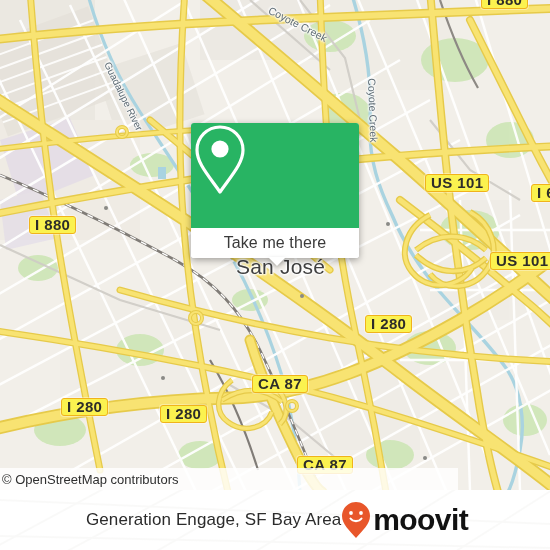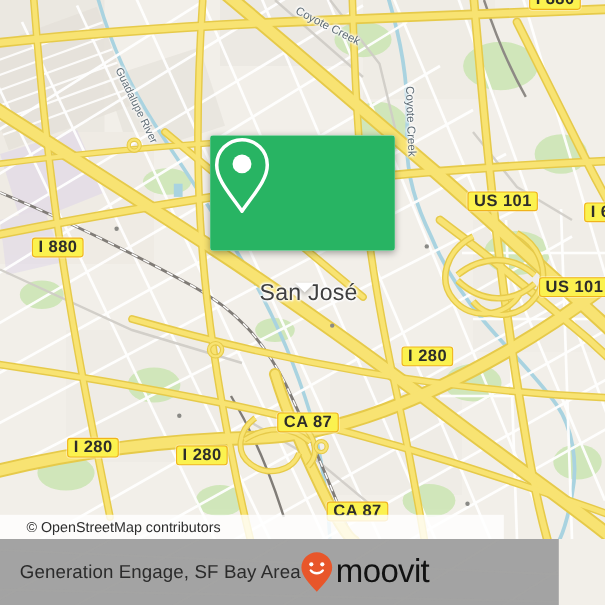--- a/index.html
+++ b/index.html
@@ -61,40 +61,40 @@
     border-left:9px solid transparent;border-right:9px solid transparent;
     border-top:9px solid #ffffff;
     filter:drop-shadow(0 2px 2px rgba(0,0,0,.25));
   }
 
   
   .attrib{
     position:absolute;left:0;top:468px;width:458px;height:22px;
     background:rgba(255,255,255,.82);
     display:flex;align-items:center;
-    font-size:13px;color:#2e2e2e;padding-left:24px;box-sizing:border-box;
+    font-size:13px;color:#2e2e2e;padding-left:2px;box-sizing:border-box;
   }
 
   
   .footer{
-    position:absolute;left:0;top:490px;width:508px;height:60px;
-    background:#a3a3a3;
-    display:flex;align-items:center;justify-content:flex-start;
+    position:absolute;left:0;top:490px;width:550px;height:60px;
+    background:#ffffff;
+    display:flex;align-items:center;justify-content:center;
     box-sizing:border-box;padding:0 14px 0 18px;
     overflow:hidden;
   }
   .footer-ghost{
     position:absolute;left:0;top:0;width:550px;height:60px;opacity:.07;pointer-events:none;
   }
   .footer-title{
     position:relative;font-size:17px;color:#2b2b2b;letter-spacing:.1px;z-index:2;
   }
   .brand{position:relative;display:flex;align-items:center;gap:2px;z-index:2;}
   .brand-word{
-    font-size:30px;font-weight:normal;color:#121212;letter-spacing:-.6px;line-height:30px;
+    font-size:30px;font-weight:bold;color:#121212;letter-spacing:-.6px;line-height:30px;
   }
 </style>
 </head>
 <body>
 
 <div id="app">
 
   <div class="map">
     <svg width="550" height="490" viewBox="0 0 550 490">
       <defs>
@@ -329,20 +329,21 @@
 
     <div class="shield" style="left:297px;top:456px;">CA 87</div>
 
     <div class="popup">
       <div class="popup-head">
         <svg width="58" height="74" viewBox="0 0 58 74">
           <path d="M29 4 C16.3 4 6 14.3 6 27 C6 40 17 52 29 69 C41 52 52 40 52 27 C52 14.3 41.7 4 29 4 Z" fill="none" stroke="#ffffff" stroke-width="3.2" stroke-linejoin="round"></path>
           <circle cx="29" cy="26" r="8.6" fill="#ffffff"></circle>
         </svg>
       </div>
+      <div class="popup-foot">Take me there</div>
     </div>
     <div class="popup-tip"></div>
 
     <div class="attrib">
       <span>© OpenStreetMap contributors</span>
     </div>
   </div>
 
   <div class="footer">
     <svg class="footer-ghost" width="550" height="60" viewBox="0 0 550 60">

